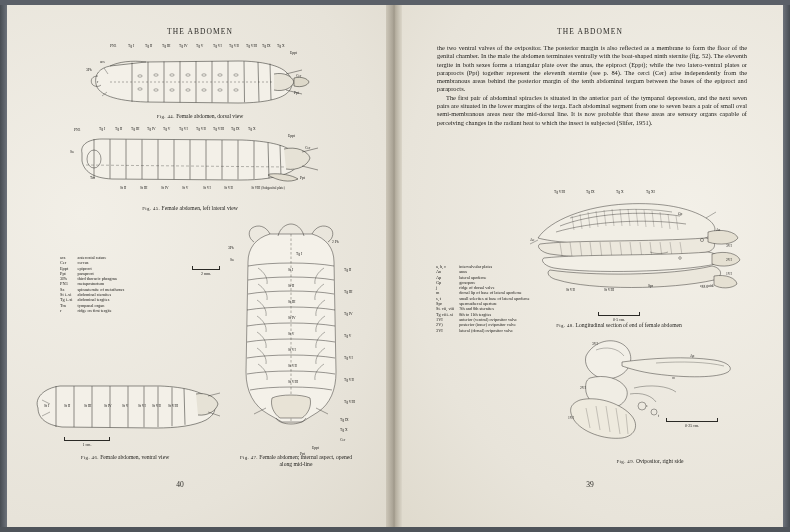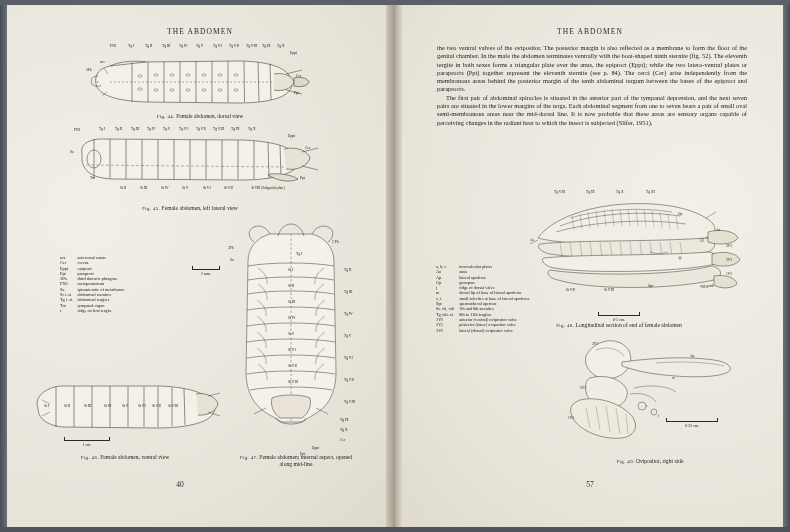--- a/index.html
+++ b/index.html
@@ -577,14 +577,14 @@
   <div class="scalebar" style="left:664px; top:418px; width:56px;">
     <div class="bar" style="width:50px; margin:0 auto;"></div>
     <div style="margin-top:1px;">0·25 cm.</div>
   </div>
 
   <div class="figcap" style="left:560px; top:458px; width:180px;">
     <span class="sc">Fig. 49.</span>
     <span>Ovipositor, right side</span>
   </div>
 
-  <div class="folio" style="left:560px; top:480px; width:60px;">57</div>
+  <div class="folio" style="left:560px; top:480px; width:60px;">39</div>
 </div>
 
 </body></html>

